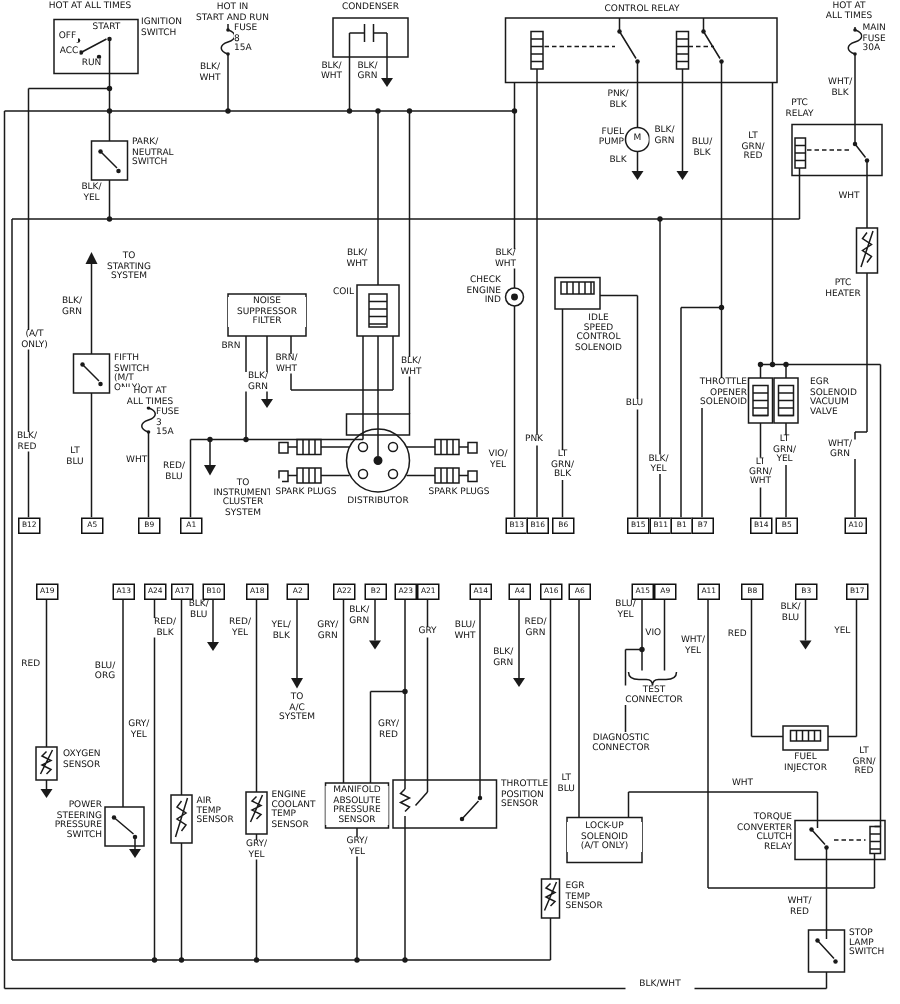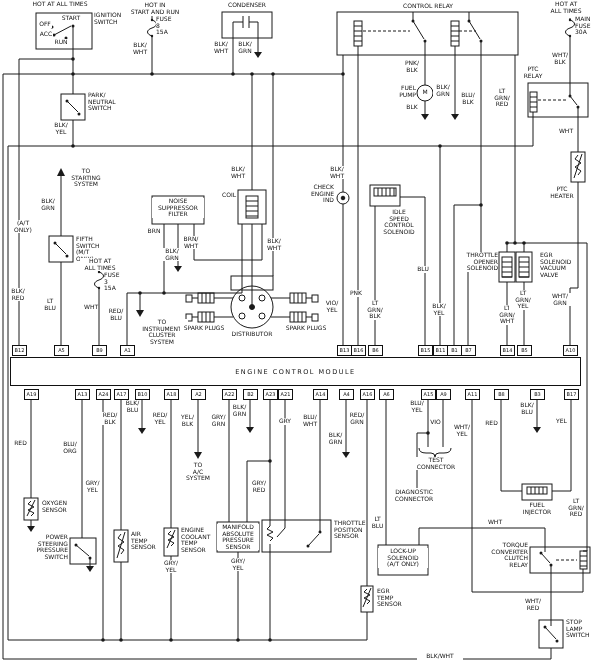--- a/index.html
+++ b/index.html
@@ -230,23 +230,20 @@
     <g>
           <rect x="290" y="312" width="16" height="10"></rect>
           <path d="M294,312 V322 M298,312 V322 M302,312 V322"></path>
           <rect x="312" y="314" width="6" height="7"></rect>
         </g>
   </g>
 
   <path d="M419,448 q0,5 7,5 h5 q4,0 4,4 q0,-4 4,-4 h5 q7,0 7,-5" stroke="#1a1a1a" stroke-width="1" fill="none"></path>
 </svg>
 
-<div class="ecmbar">
-  <span>ENGINE CONTROL MODULE</span>
-</div>
 
 <div class="pin" style="left:12px;top:345px">B12</div>
 <div class="pin" style="left:54px;top:345px">A5</div>
 <div class="pin" style="left:92px;top:345px">B9</div>
 <div class="pin" style="left:120px;top:345px">A1</div>
 <div class="pin" style="left:337px;top:345px">B13</div>
 <div class="pin" style="left:351px;top:345px">B16</div>
 <div class="pin" style="left:368px;top:345px">B6</div>
 <div class="pin" style="left:418px;top:345px">B15</div>
 <div class="pin" style="left:433px;top:345px">B11</div>

